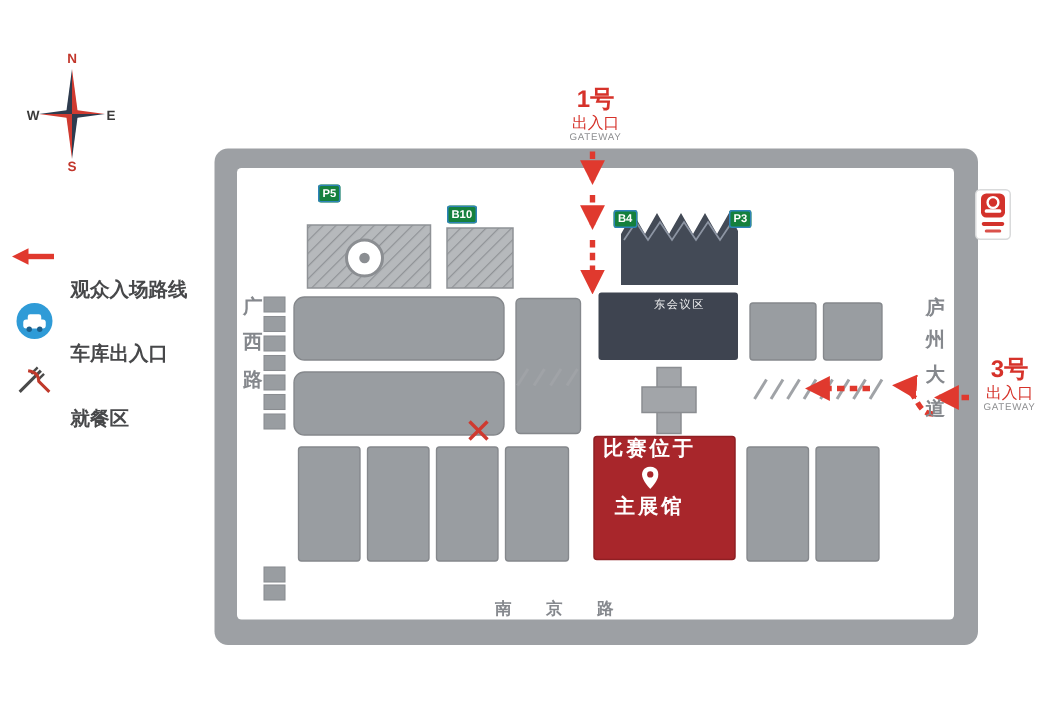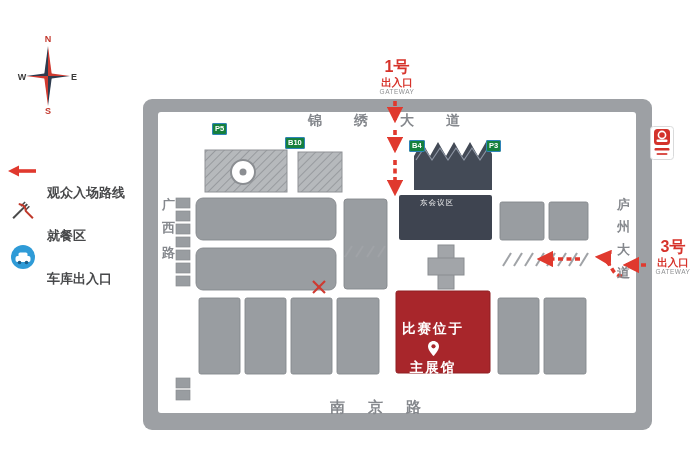--- a/index.html
+++ b/index.html
@@ -10,36 +10,36 @@
   .title{left:0;right:0;top:12px;text-align:center;font-size:31px;font-weight:bold;
          letter-spacing:7px;color:#0d0d0d;}
   
   .legend{left:8px;top:156px;width:130px;}
   .legend-row{display:flex;align-items:center;gap:9px;height:30px;margin-bottom:13px;}
   .legend-icon{width:30px;display:flex;justify-content:center;align-items:center;flex:0 0 30px;}
   .legend-label{font-size:13px;font-weight:bold;color:#47484a;white-space:nowrap;margin-top:44px;}
   
   .gw{text-align:center;line-height:1.15;}
   .gw-no{font-size:16px;font-weight:bold;color:#d6322a;text-align:center;}
-  .gw-name{font-size:10.5px;font-weight:bold;color:#d6322a;}
+  .gw-name{font-size:10.5px;font-weight:normal;color:#d6322a;}
   .gw-en{font-size:6.5px;color:#8e8f91;letter-spacing:.5px;}
   
   .road{color:#85888d;font-weight:bold;white-space:nowrap;}
   .road-h{letter-spacing:32px;font-size:14px;}
-  .road-h2{letter-spacing:23px;font-size:15px;}
+  .road-h2{letter-spacing:23px;font-size:11px;}
   .road-v{writing-mode:vertical-rl;letter-spacing:25px;font-size:13px;}
   
   .stop{position:absolute;background:#15803d;color:#fff;font-size:7.5px;font-weight:bold;
         padding:2px 3px;border-radius:2px;line-height:1;box-shadow:0 0 0 1px #2f83ba inset;}
   
-  .reg{left:400px;top:198px;width:74px;text-align:center;color:#fff;line-height:1.3;}
+  .reg{left:416px;top:198px;width:74px;text-align:center;color:#fff;line-height:1.3;}
   .reg-sub{font-size:7.5px;letter-spacing:1px;opacity:.92;}
   .reg-name{font-size:12.5px;font-weight:bold;letter-spacing:2px;}
   
-  .mainhall{left:396px;top:315px;width:74px;text-align:center;color:#fff;
+  .mainhall{left:396px;top:285px;width:74px;text-align:center;color:#fff;
             display:flex;flex-direction:column;align-items:center;gap:3px;padding-top:5px;}
   .mh-line{font-size:13.5px;font-weight:bold;letter-spacing:2px;}
   .compass-letter{font-weight:bold;}
 </style>
 </head>
 <body>
 
 <div class="stage">
 
 
@@ -63,48 +63,48 @@
 
   <div class="abs legend">
     <div class="legend-row">
       <span class="legend-icon">
         <svg width="30" height="14" viewBox="0 0 30 14">
           <line x1="28" y1="7" x2="9" y2="7" stroke="#e0392e" stroke-width="3.6"></line>
           <polygon points="0,7 11,1.5 11,12.5" fill="#e0392e"></polygon>
         </svg>
       </span>
       <span class="legend-label">观众入场路线</span>
+    </div>
+    <div class="legend-row">
+      <span class="legend-icon">
+        <svg width="26" height="26" viewBox="0 0 26 26">
+          <circle cx="13" cy="13" r="12" fill="#2f9bd7"></circle>
+          <rect x="8.5" y="8.5" width="9" height="5" rx="1.6" fill="#fff"></rect>
+          <rect x="5.5" y="12" width="15" height="6" rx="2" fill="#fff"></rect>
+          <circle cx="9.5" cy="18.5" r="1.8" fill="#1b5e8a"></circle>
+          <circle cx="16.5" cy="18.5" r="1.8" fill="#1b5e8a"></circle>
+        </svg>
+      </span>
+      <span class="legend-label">车库出入口</span>
     </div>
     <div class="legend-row">
       <span class="legend-icon">
         <svg width="26" height="26" viewBox="0 0 26 26">
           <g transform="rotate(45 13 13)">
             <line x1="9" y1="3" x2="9" y2="23" stroke="#4a4a4a" stroke-width="2"></line>
             <line x1="6" y1="3" x2="6" y2="9" stroke="#4a4a4a" stroke-width="1.6"></line>
             <line x1="12" y1="3" x2="12" y2="9" stroke="#4a4a4a" stroke-width="1.6"></line>
           </g>
           <g transform="rotate(-45 13 13)">
             <path d="M17,3 C20,7 20,10 17,13 L17,23" fill="none" stroke="#c0392b" stroke-width="2"></path>
           </g>
         </svg>
       </span>
       <span class="legend-label">就餐区</span>
     </div>
-    <div class="legend-row">
-      <span class="legend-icon">
-        <svg width="26" height="26" viewBox="0 0 26 26">
-          <circle cx="13" cy="13" r="12" fill="#2f9bd7"></circle>
-          <rect x="8.5" y="8.5" width="9" height="5" rx="1.6" fill="#fff"></rect>
-          <rect x="5.5" y="12" width="15" height="6" rx="2" fill="#fff"></rect>
-          <circle cx="9.5" cy="18.5" r="1.8" fill="#1b5e8a"></circle>
-          <circle cx="16.5" cy="18.5" r="1.8" fill="#1b5e8a"></circle>
-        </svg>
-      </span>
-      <span class="legend-label">车库出入口</span>
-    </div>
   </div>
 
   <svg class="abs" style="left:140px;top:98px;" width="515" height="335" viewBox="0 0 515 335">
     <defs>
       <pattern id="hatch" width="6" height="6" patternUnits="userSpaceOnUse" patternTransform="rotate(45)">
         <rect width="6" height="6" fill="#b6b9bc"></rect>
         <line x1="0" y1="0" x2="0" y2="6" stroke="#8f9296" stroke-width="1.6"></line>
       </pattern>
       <marker id="arr" viewBox="0 0 10 10" refX="8" refY="5" markerWidth="4.6" markerHeight="4.6" orient="auto">
         <path d="M0,0 L10,5 L0,10 z" fill="#e0392e"></path>
@@ -186,27 +186,26 @@
       <line x1="255" y1="62" x2="255" y2="95" marker-end="url(#arr)"></line>
     </g>
 
     <g stroke="#e0392e" stroke-width="3.6" stroke-dasharray="5 3.5" fill="none">
       <line x1="506" y1="167" x2="486" y2="167" marker-end="url(#arr)"></line>
       <path d="M482,178 C470,178 472,160 458,159" marker-end="url(#arr)"></path>
       <line x1="440" y1="161" x2="400" y2="161" marker-end="url(#arr)"></line>
     </g>
   </svg>
 
-  <div class="abs road road-h" style="left:308px;top:112px;">锦绣大道</div>
   <div class="abs road road-v" style="left:159px;top:186px;">广西路</div>
   <div class="abs road road-v" style="left:614px;top:186px;letter-spacing:23px;">庐州大道</div>
   <div class="abs road road-h2" style="left:330px;top:398px;">南京路</div>
 
   <div class="stop" style="left:212px;top:123px;">P5</div>
-  <div class="stop" style="left:285px;top:137px;">B10</div>
+  <div class="stop" style="left:298px;top:137px;">B10</div>
   <div class="stop" style="left:377px;top:140px;margin-left:32px;">B4</div>
   <div class="stop" style="left:486px;top:140px;">P3</div>
 
   <div class="abs gw" style="left:365px;top:58px;width:64px;">
     <div class="gw-no">1号</div>
     <div class="gw-name">出入口</div>
     <div class="gw-en">GATEWAY</div>
   </div>
 
   <div class="abs gw" style="left:653px;top:238px;width:40px;">

